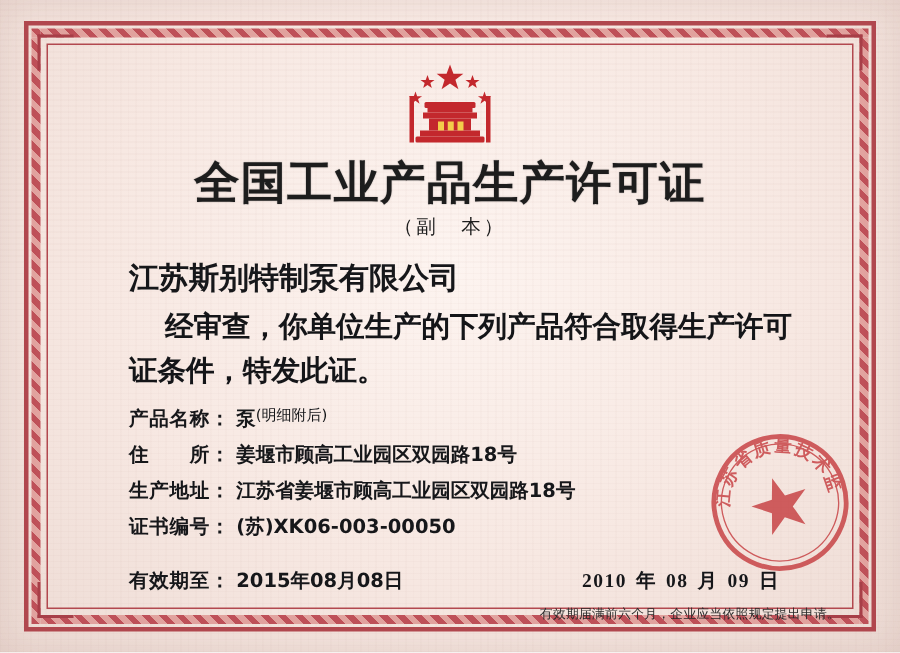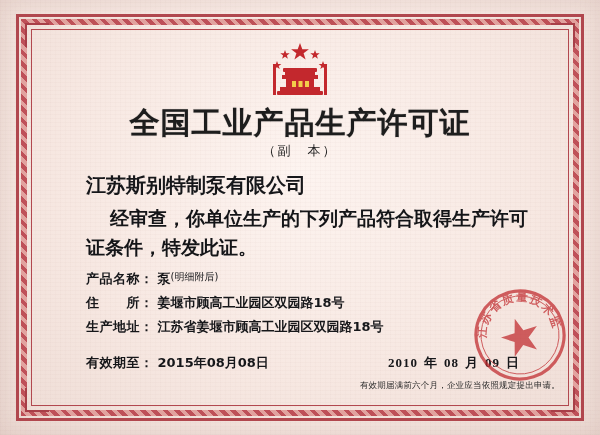--- a/index.html
+++ b/index.html
@@ -283,20 +283,24 @@
       <div class="field-row">
         <span class="field-label spaced">住　　所：</span>
         <span class="field-value">姜堰市顾高工业园区双园路18号</span>
       </div>
 
       <div class="field-row">
         <span class="field-label">生产地址：</span>
         <span class="field-value">江苏省姜堰市顾高工业园区双园路18号</span>
       </div>
 
+      <div class="field-row">
+        <span class="field-label">证书编号：</span>
+        <span class="field-value">(苏)XK06-003-00050</span>
+      </div>
 
       <div class="date-row">
         <span class="field-label">有效期至：</span>
         <span class="field-value">2015年08月08日</span>
 
         <span class="date-right">
           <span class="num">2010</span><span>年</span><span class="num">08</span><span>月</span><span class="num">09</span><span>日</span>
         </span>
       </div>
 

